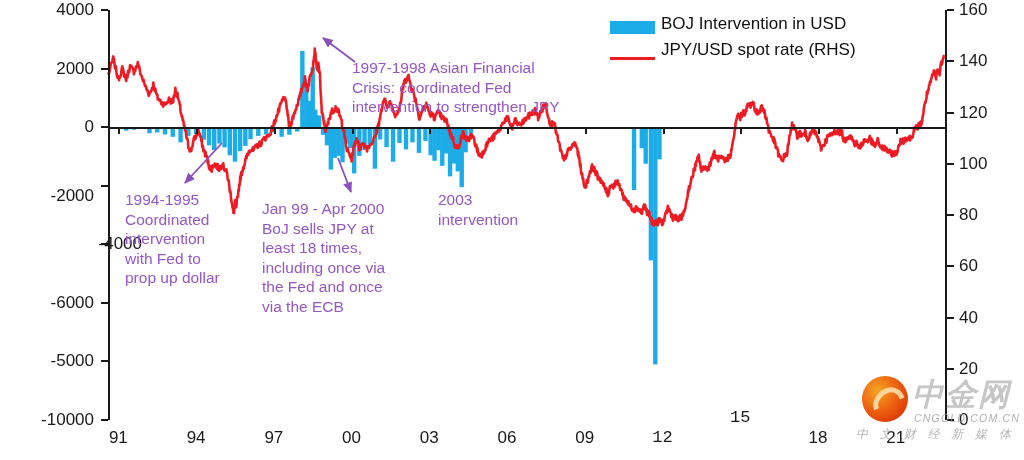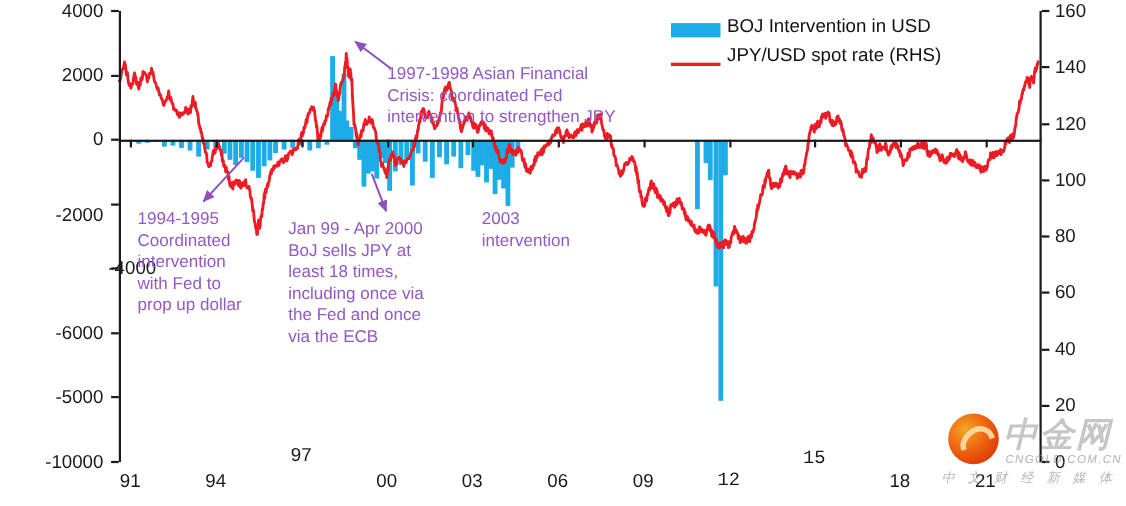--- a/index.html
+++ b/index.html
@@ -193,21 +193,21 @@
       <div class="ylab-r" style="left:959px;top:317.5px;">40</div>
       <div class="tick-r" style="left:947px;top:367.75px;"></div>
       <div class="ylab-r" style="left:959px;top:368.75px;">20</div>
       <div class="tick-r" style="left:947px;top:419px;"></div>
       <div class="ylab-r" style="left:959px;top:420px;">0</div>
       <div class="axis-line" style="left:118.36532507740168px;top:127.14285714285711px;width:2px;height:7px;"></div>
       <div class="xlab" style="left:118.36532507740168px;top:428px;">91</div>
       <div class="axis-line" style="left:196.10526315789662px;top:127.14285714285711px;width:2px;height:7px;"></div>
       <div class="xlab" style="left:196.10526315789662px;top:428px;">94</div>
       <div class="axis-line" style="left:273.8452012383915px;top:127.14285714285711px;width:2px;height:7px;"></div>
-      <div class="xlab" style="left:273.8452012383915px;top:404px;">97</div>
+      <div class="xlab" style="left:273.8452012383915px;top:428px;">97</div>
       <div class="axis-line" style="left:351.5851393188865px;top:127.14285714285711px;width:2px;height:7px;"></div>
       <div class="xlab" style="left:351.5851393188865px;top:428px;">00</div>
       <div class="axis-line" style="left:429.32507739938137px;top:127.14285714285711px;width:2px;height:7px;"></div>
       <div class="xlab" style="left:429.32507739938137px;top:428px;">03</div>
       <div class="axis-line" style="left:507.06501547987625px;top:127.14285714285711px;width:2px;height:7px;"></div>
       <div class="xlab" style="left:507.06501547987625px;top:428px;">06</div>
       <div class="axis-line" style="left:584.8049535603711px;top:127.14285714285711px;width:2px;height:7px;"></div>
       <div class="xlab" style="left:584.8049535603711px;top:428px;">09</div>
       <div class="axis-line" style="left:662.5448916408661px;top:127.14285714285711px;width:2px;height:7px;"></div>
       <div class="xlab" style="left:662.5448916408661px;top:428px;font-family:Liberation Mono, monospace;">12</div>

